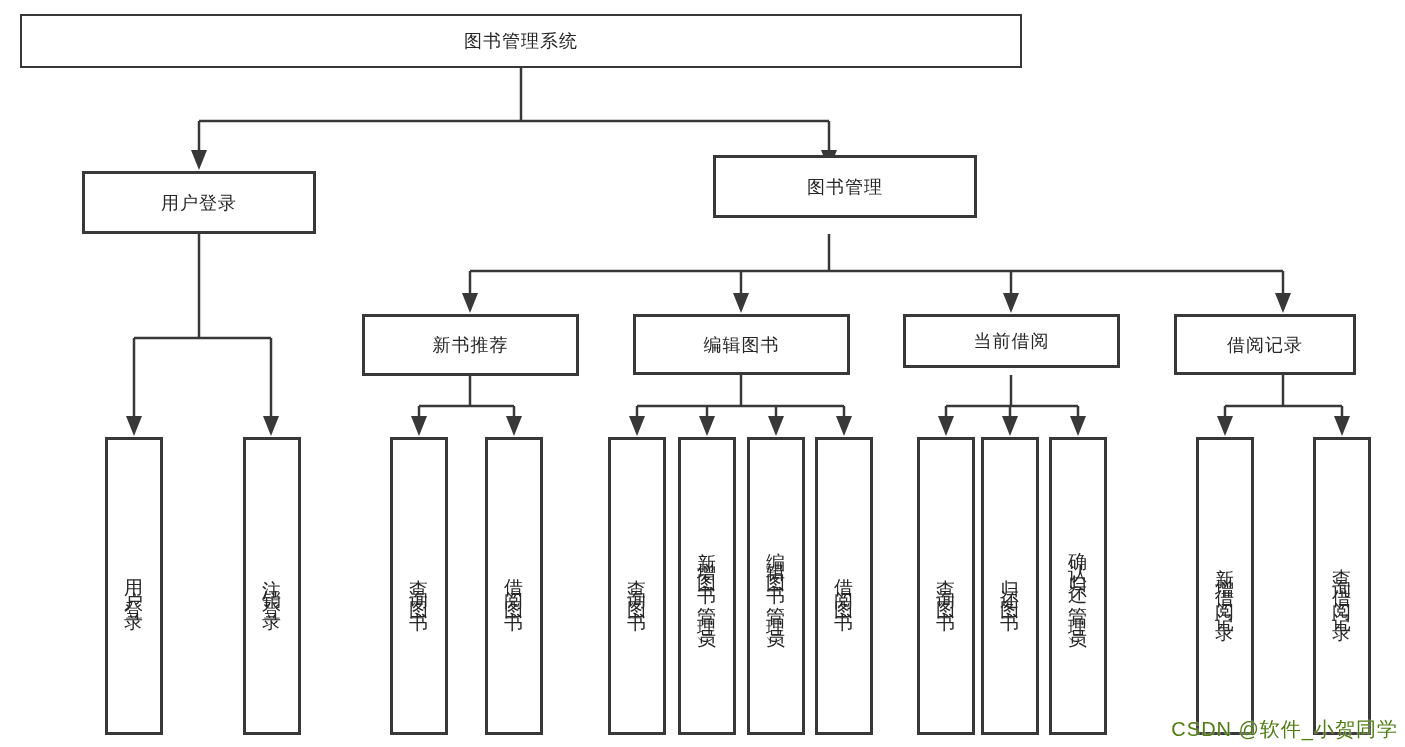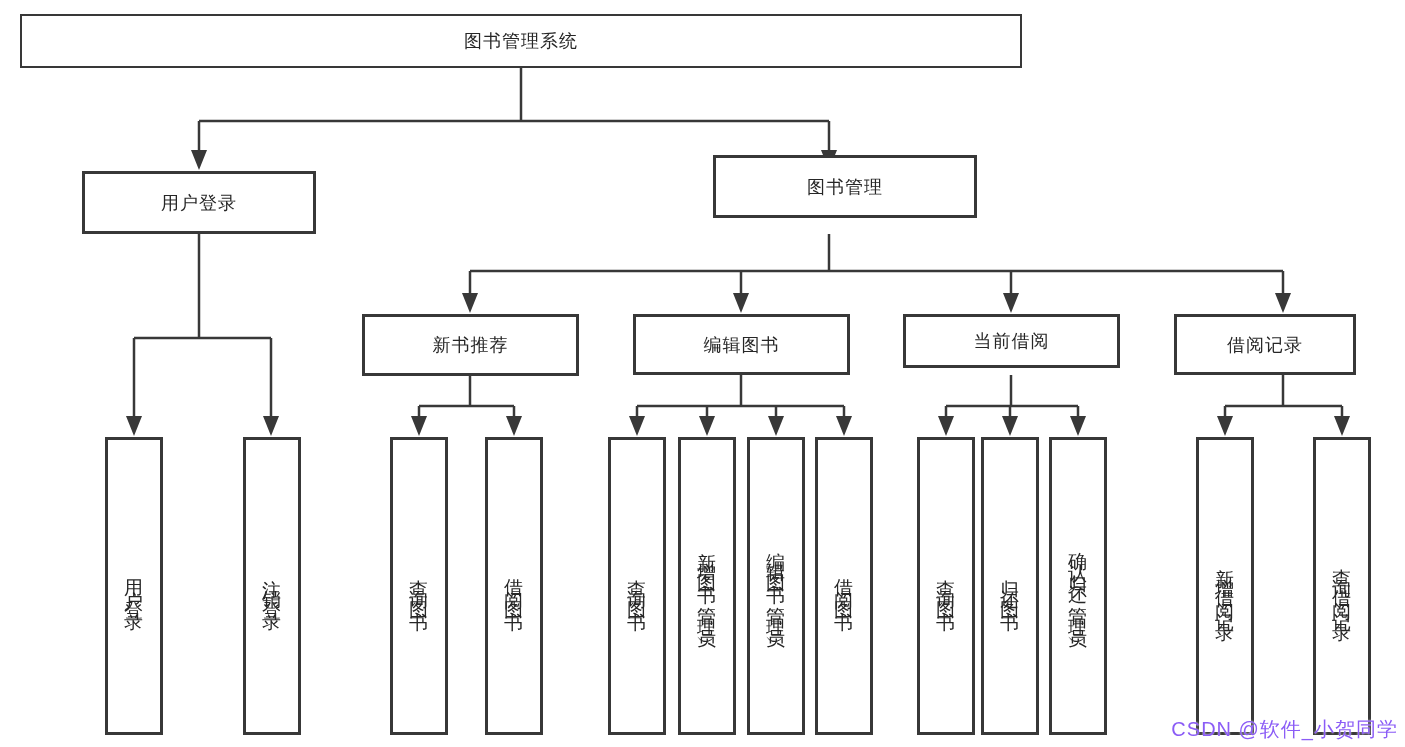--- a/index.html
+++ b/index.html
@@ -47,21 +47,21 @@
     font-size: 19px;
     letter-spacing: 11px;
     line-height: 1;
     white-space: nowrap;
   }
   .watermark {
     position: absolute;
     right: 7px;
     bottom: 4px;
     font-size: 20px;
-    color: #8b5cf6;
+    color: #4d7c0f;
     letter-spacing: 1px;
     z-index: 3;
     text-shadow: 0 0 2px #ffffff;
     white-space: nowrap;
   }
 </style>
 </head>
 <body>
 
 <div class="canvas">

